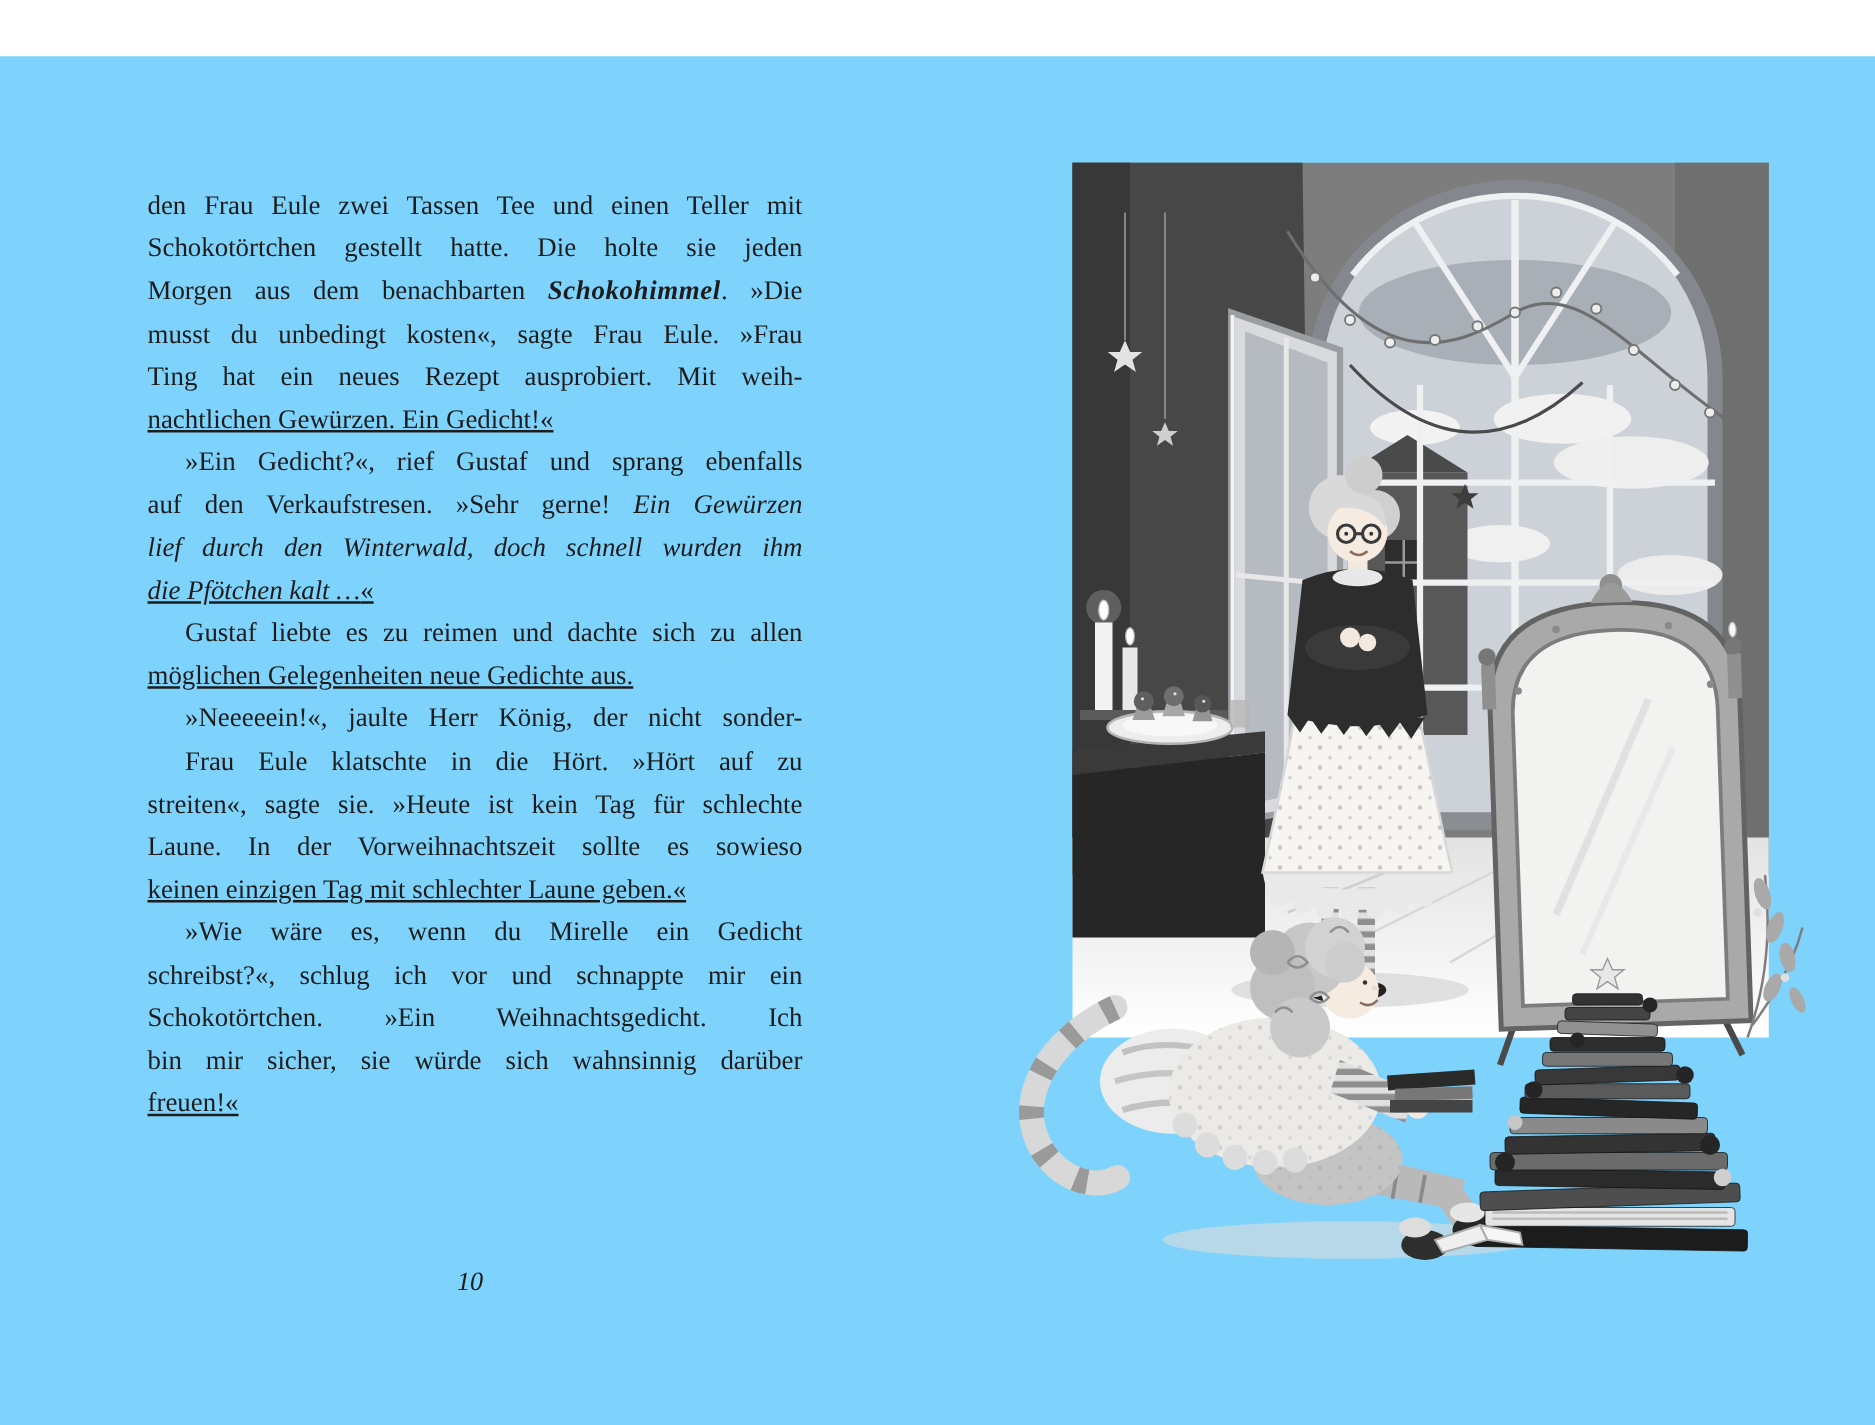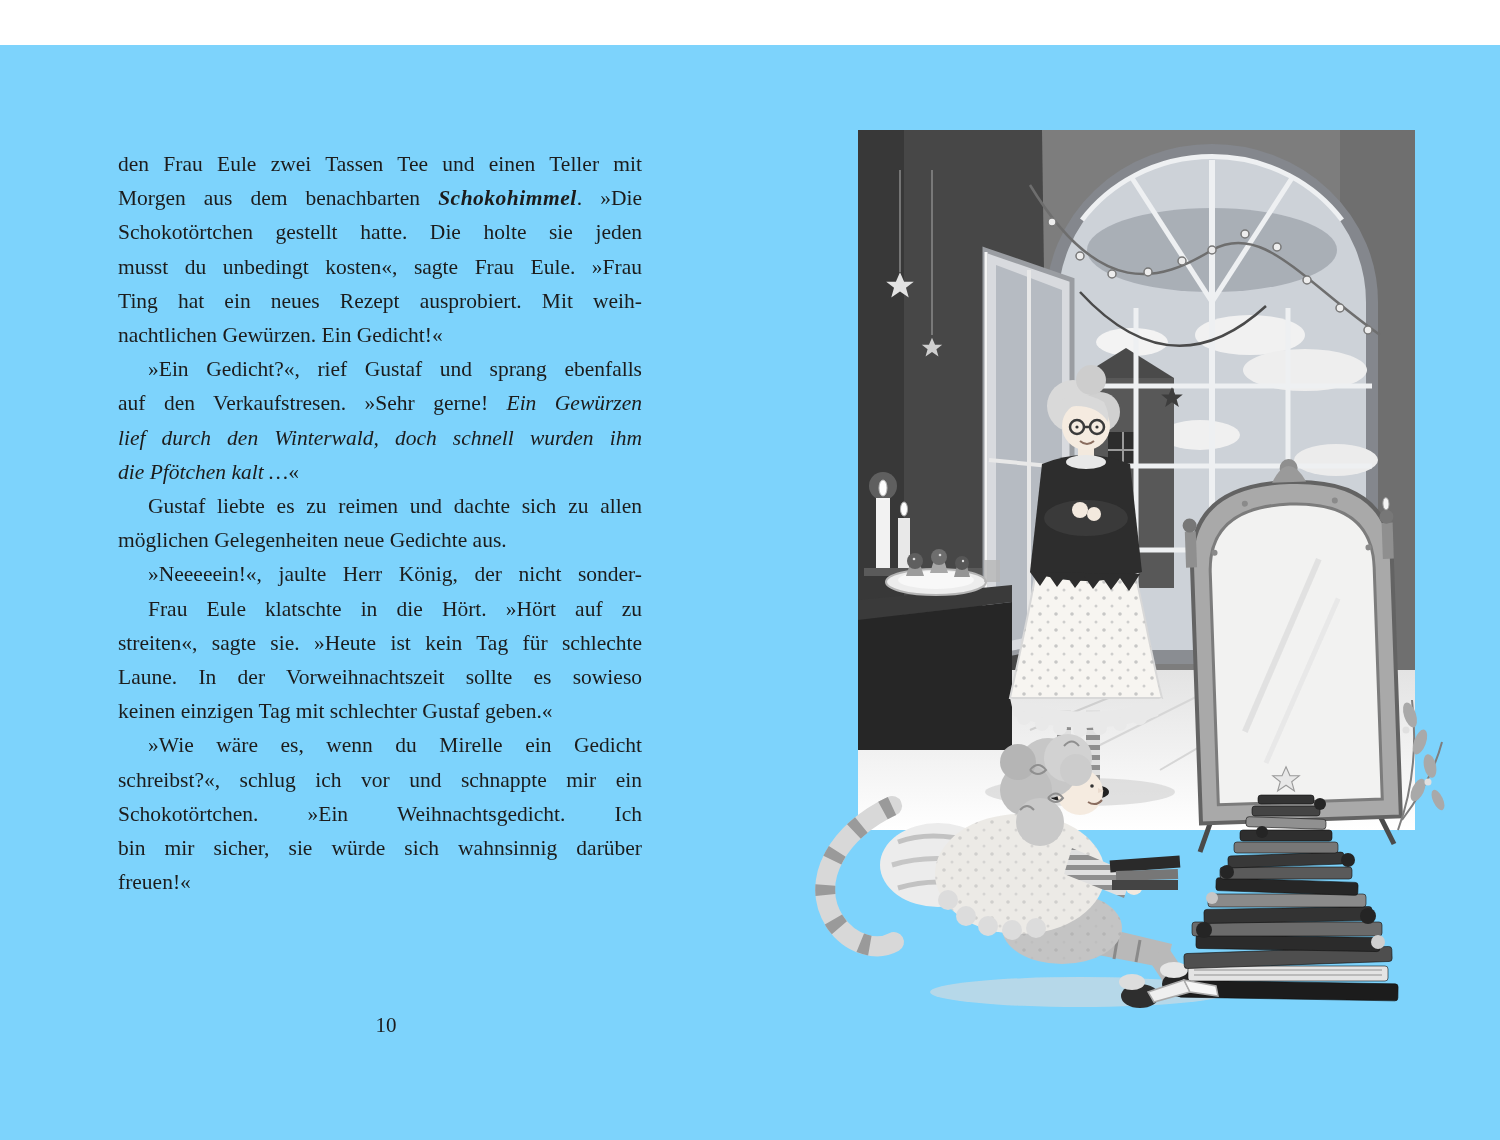--- a/index.html
+++ b/index.html
@@ -23,55 +23,56 @@
     top: 102px;
     width: 524px;
   }
   .para { margin: 0; }
   .line {
     font-size: 21.5px;
     line-height: 34.2px;
     text-align: justify;
     text-align-last: justify;
   }
-  .line.last { text-align-last: left; }
+  .line.last { text-align-last: left; text-decoration: underline; }
   .para.indent .line:first-child { text-indent: 30px; }
   .seg-italic { font-style: italic; }
   .seg-script {
     font-style: italic;
     font-weight: bold;
     letter-spacing: 0.5px;
   }
   .page-number {
     position: absolute;
-    left: 124px;
+    left: 114px;
     top: 968px;
     width: 524px;
     text-align: center;
     font-size: 21px;
+    font-style: italic;
   }
   .illustration {
     position: absolute;
     left: 780px;
     top: 85px;
     width: 680px;
     height: 885px;
   }
   .illustration svg { display: block; }
 </style>
 </head>
 <body>
 
 <div class="page">
 
   <div class="text-column">
       <div class="para">
         <div class="line"><span>den Frau Eule zwei Tassen Tee und einen Teller mit</span></div>
+        <div class="line"><span>Schokotörtchen gestellt hatte. Die holte sie jeden</span></div>
         <div class="line"><span>Morgen aus dem benachbarten </span><span class="seg-script">Schokohimmel</span><span>. »Die</span></div>
-        <div class="line"><span>Schokotörtchen gestellt hatte. Die holte sie jeden</span></div>
         <div class="line"><span>musst du unbedingt kosten«, sagte Frau Eule. »Frau</span></div>
         <div class="line"><span>Ting hat ein neues Rezept ausprobiert. Mit weih-</span></div>
         <div class="line last"><span>nachtlichen Gewürzen. Ein Gedicht!«</span></div>
       </div>
       <div class="para indent">
         <div class="line"><span>»Ein Gedicht?«, rief Gustaf und sprang ebenfalls</span></div>
         <div class="line"><span>auf den Verkaufstresen. »Sehr gerne! </span><span class="seg-italic">Ein Gewürzen</span></div>
         <div class="line"><span class="seg-italic">lief durch den Winterwald, doch schnell wurden ihm</span></div>
         <div class="line last"><span class="seg-italic">die Pfötchen kalt …</span><span>«</span></div>
       </div>
@@ -79,21 +80,21 @@
         <div class="line"><span>Gustaf liebte es zu reimen und dachte sich zu allen</span></div>
         <div class="line last"><span>möglichen Gelegenheiten neue Gedichte aus.</span></div>
       </div>
       <div class="para indent">
         <div class="line"><span>»Neeeeein!«, jaulte Herr König, der nicht sonder-</span></div>
       </div>
       <div class="para indent">
         <div class="line"><span>Frau Eule klatschte in die Hört. »Hört auf zu</span></div>
         <div class="line"><span>streiten«, sagte sie. »Heute ist kein Tag für schlechte</span></div>
         <div class="line"><span>Laune. In der Vorweihnachtszeit sollte es sowieso</span></div>
-        <div class="line last"><span>keinen einzigen Tag mit schlechter Gustaf geben.«</span></div>
+        <div class="line last"><span>keinen einzigen Tag mit schlechter Laune geben.«</span></div>
       </div>
       <div class="para indent">
         <div class="line"><span>»Wie wäre es, wenn du Mirelle ein Gedicht</span></div>
         <div class="line"><span>schreibst?«, schlug ich vor und schnappte mir ein</span></div>
         <div class="line"><span>Schokotörtchen. »Ein Weihnachtsgedicht. Ich</span></div>
         <div class="line"><span>bin mir sicher, sie würde sich wahnsinnig darüber</span></div>
         <div class="line last"><span>freuen!«</span></div>
       </div>
     </div>
 

